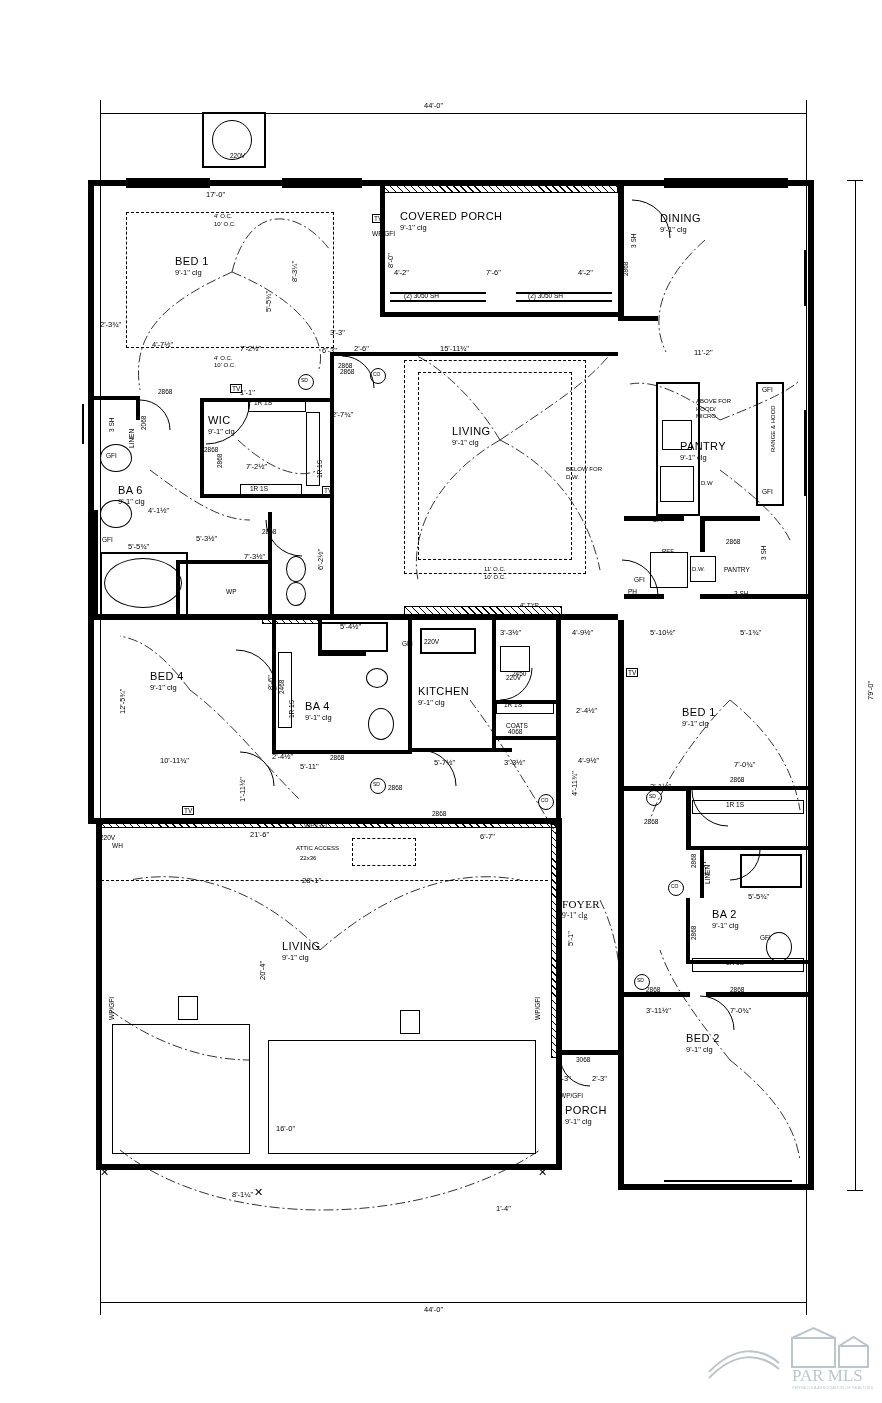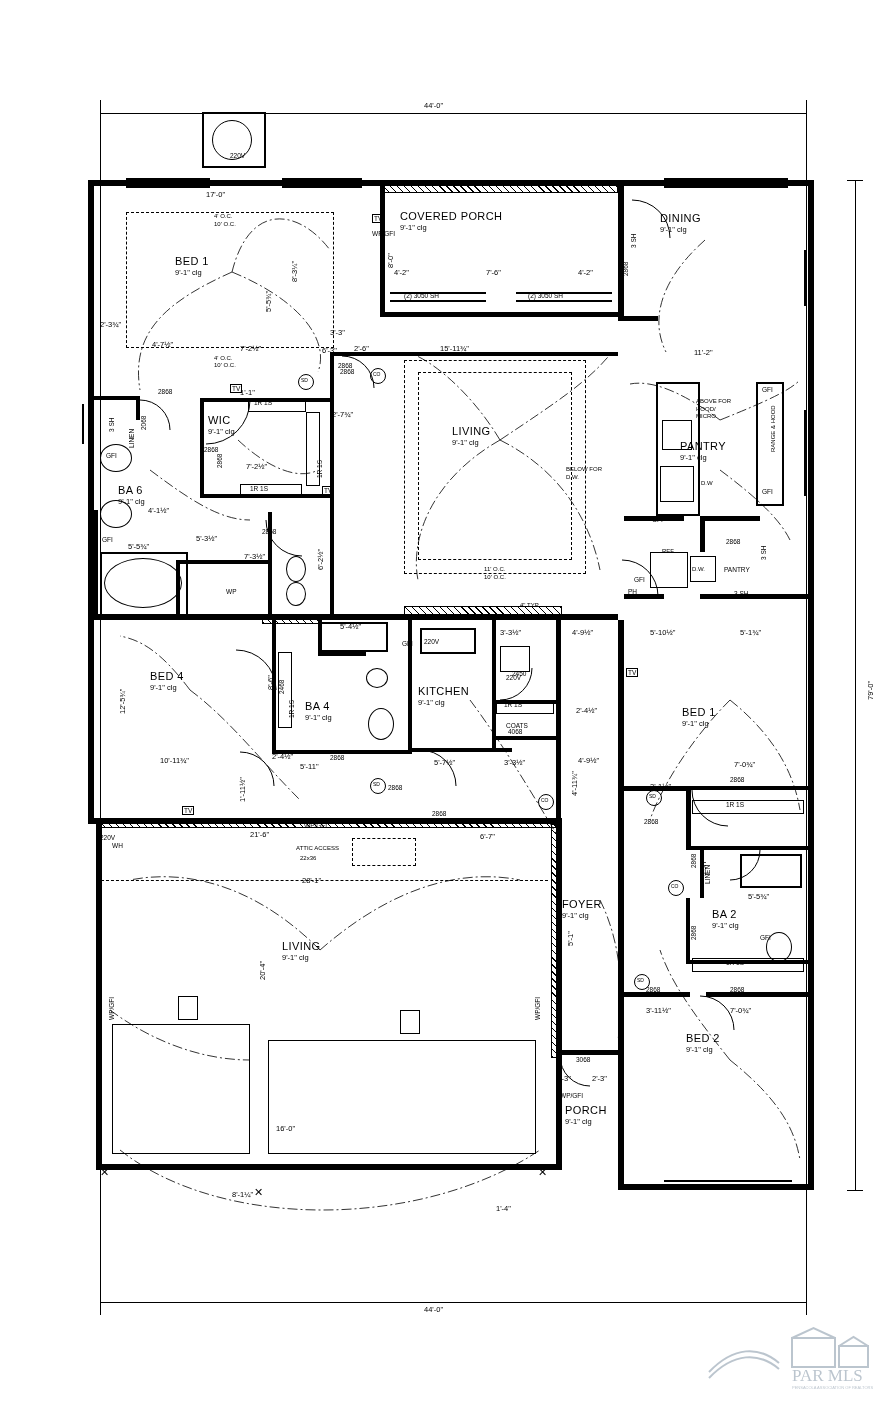--- a/index.html
+++ b/index.html
@@ -258,21 +258,21 @@
     <div class="rclg">9'-1" clg</div>
   </div>
   <div class="room" style="left:682px;top:706px;width:70px;">
     <div class="rname">BED 1</div>
     <div class="rclg">9'-1" clg</div>
   </div>
   <div class="room" style="left:282px;top:940px;width:80px;">
     <div class="rname">LIVING</div>
     <div class="rclg">9'-1" clg</div>
   </div>
-  <div class="room" style="left:562px;top:898px;width:50px;">
+  <div class="room" style="left:562px;top:898px;width:50px;font-family:Liberation Serif, serif;">
     <div class="rname">FOYER</div>
     <div class="rclg">9'-1" clg</div>
   </div>
   <div class="room" style="left:712px;top:908px;width:56px;">
     <div class="rname">BA 2</div>
     <div class="rclg">9'-1" clg</div>
   </div>
   <div class="room" style="left:686px;top:1032px;width:70px;">
     <div class="rname">BED 2</div>
     <div class="rclg">9'-1" clg</div>

